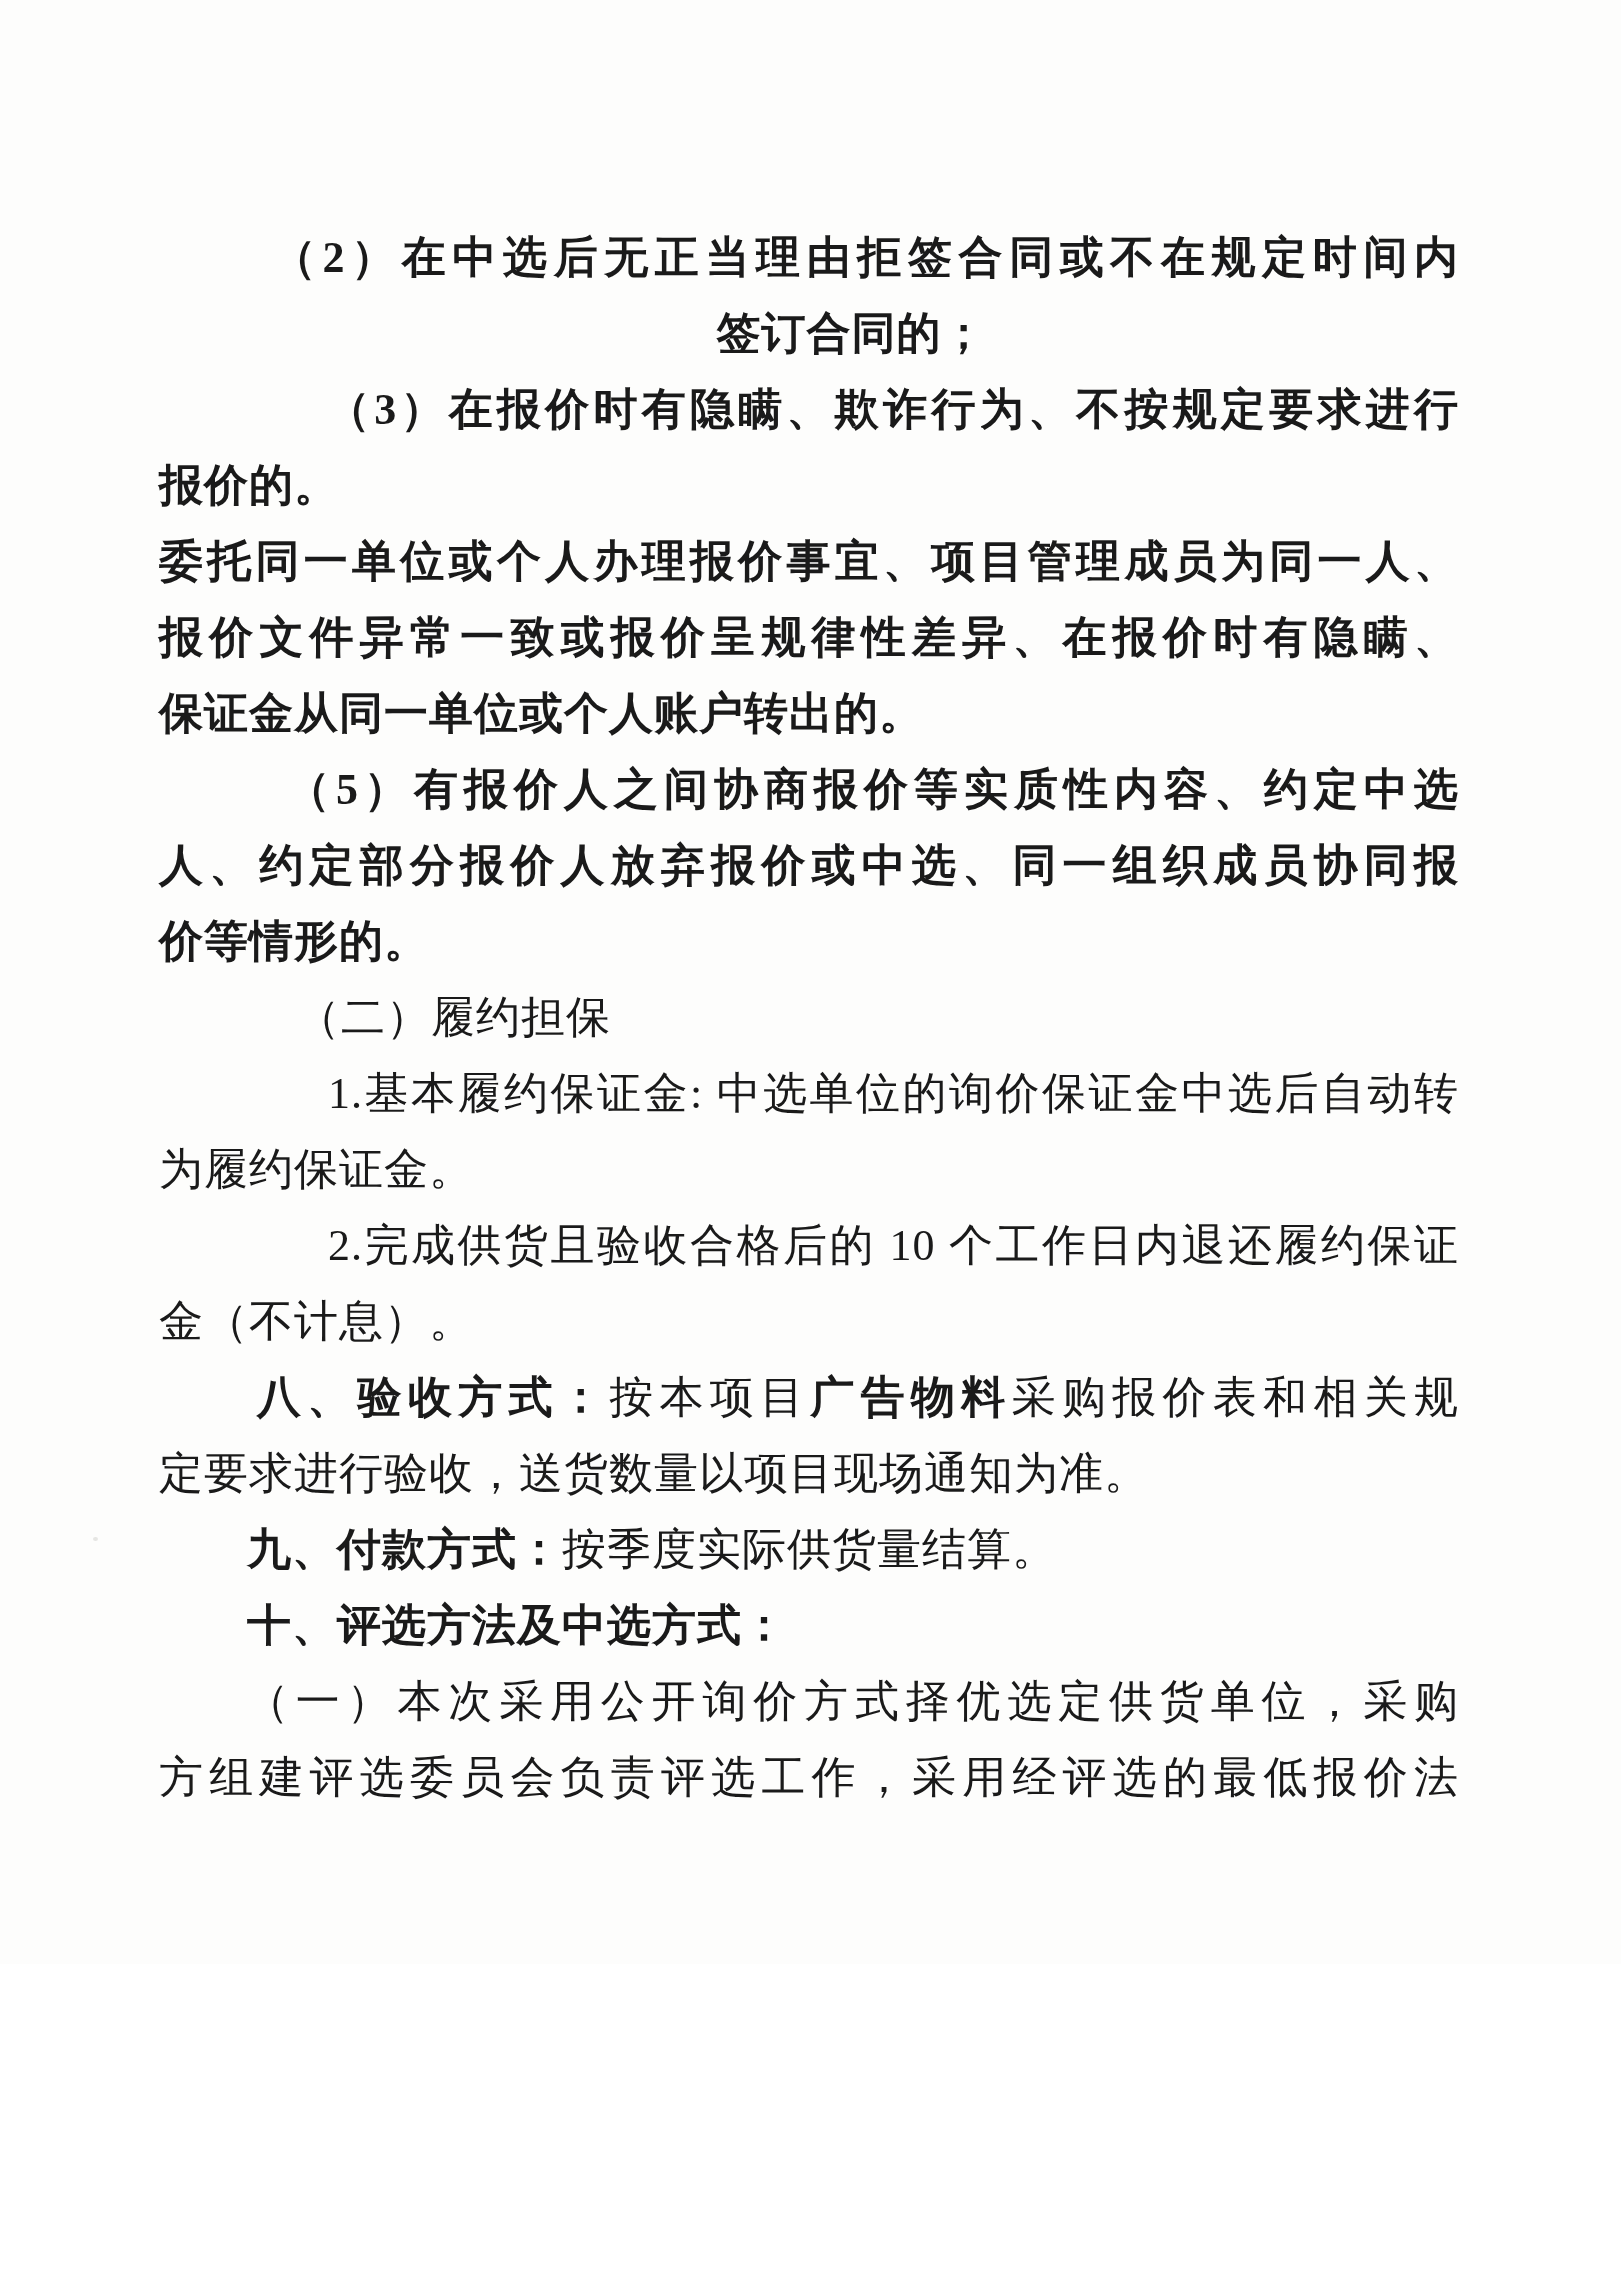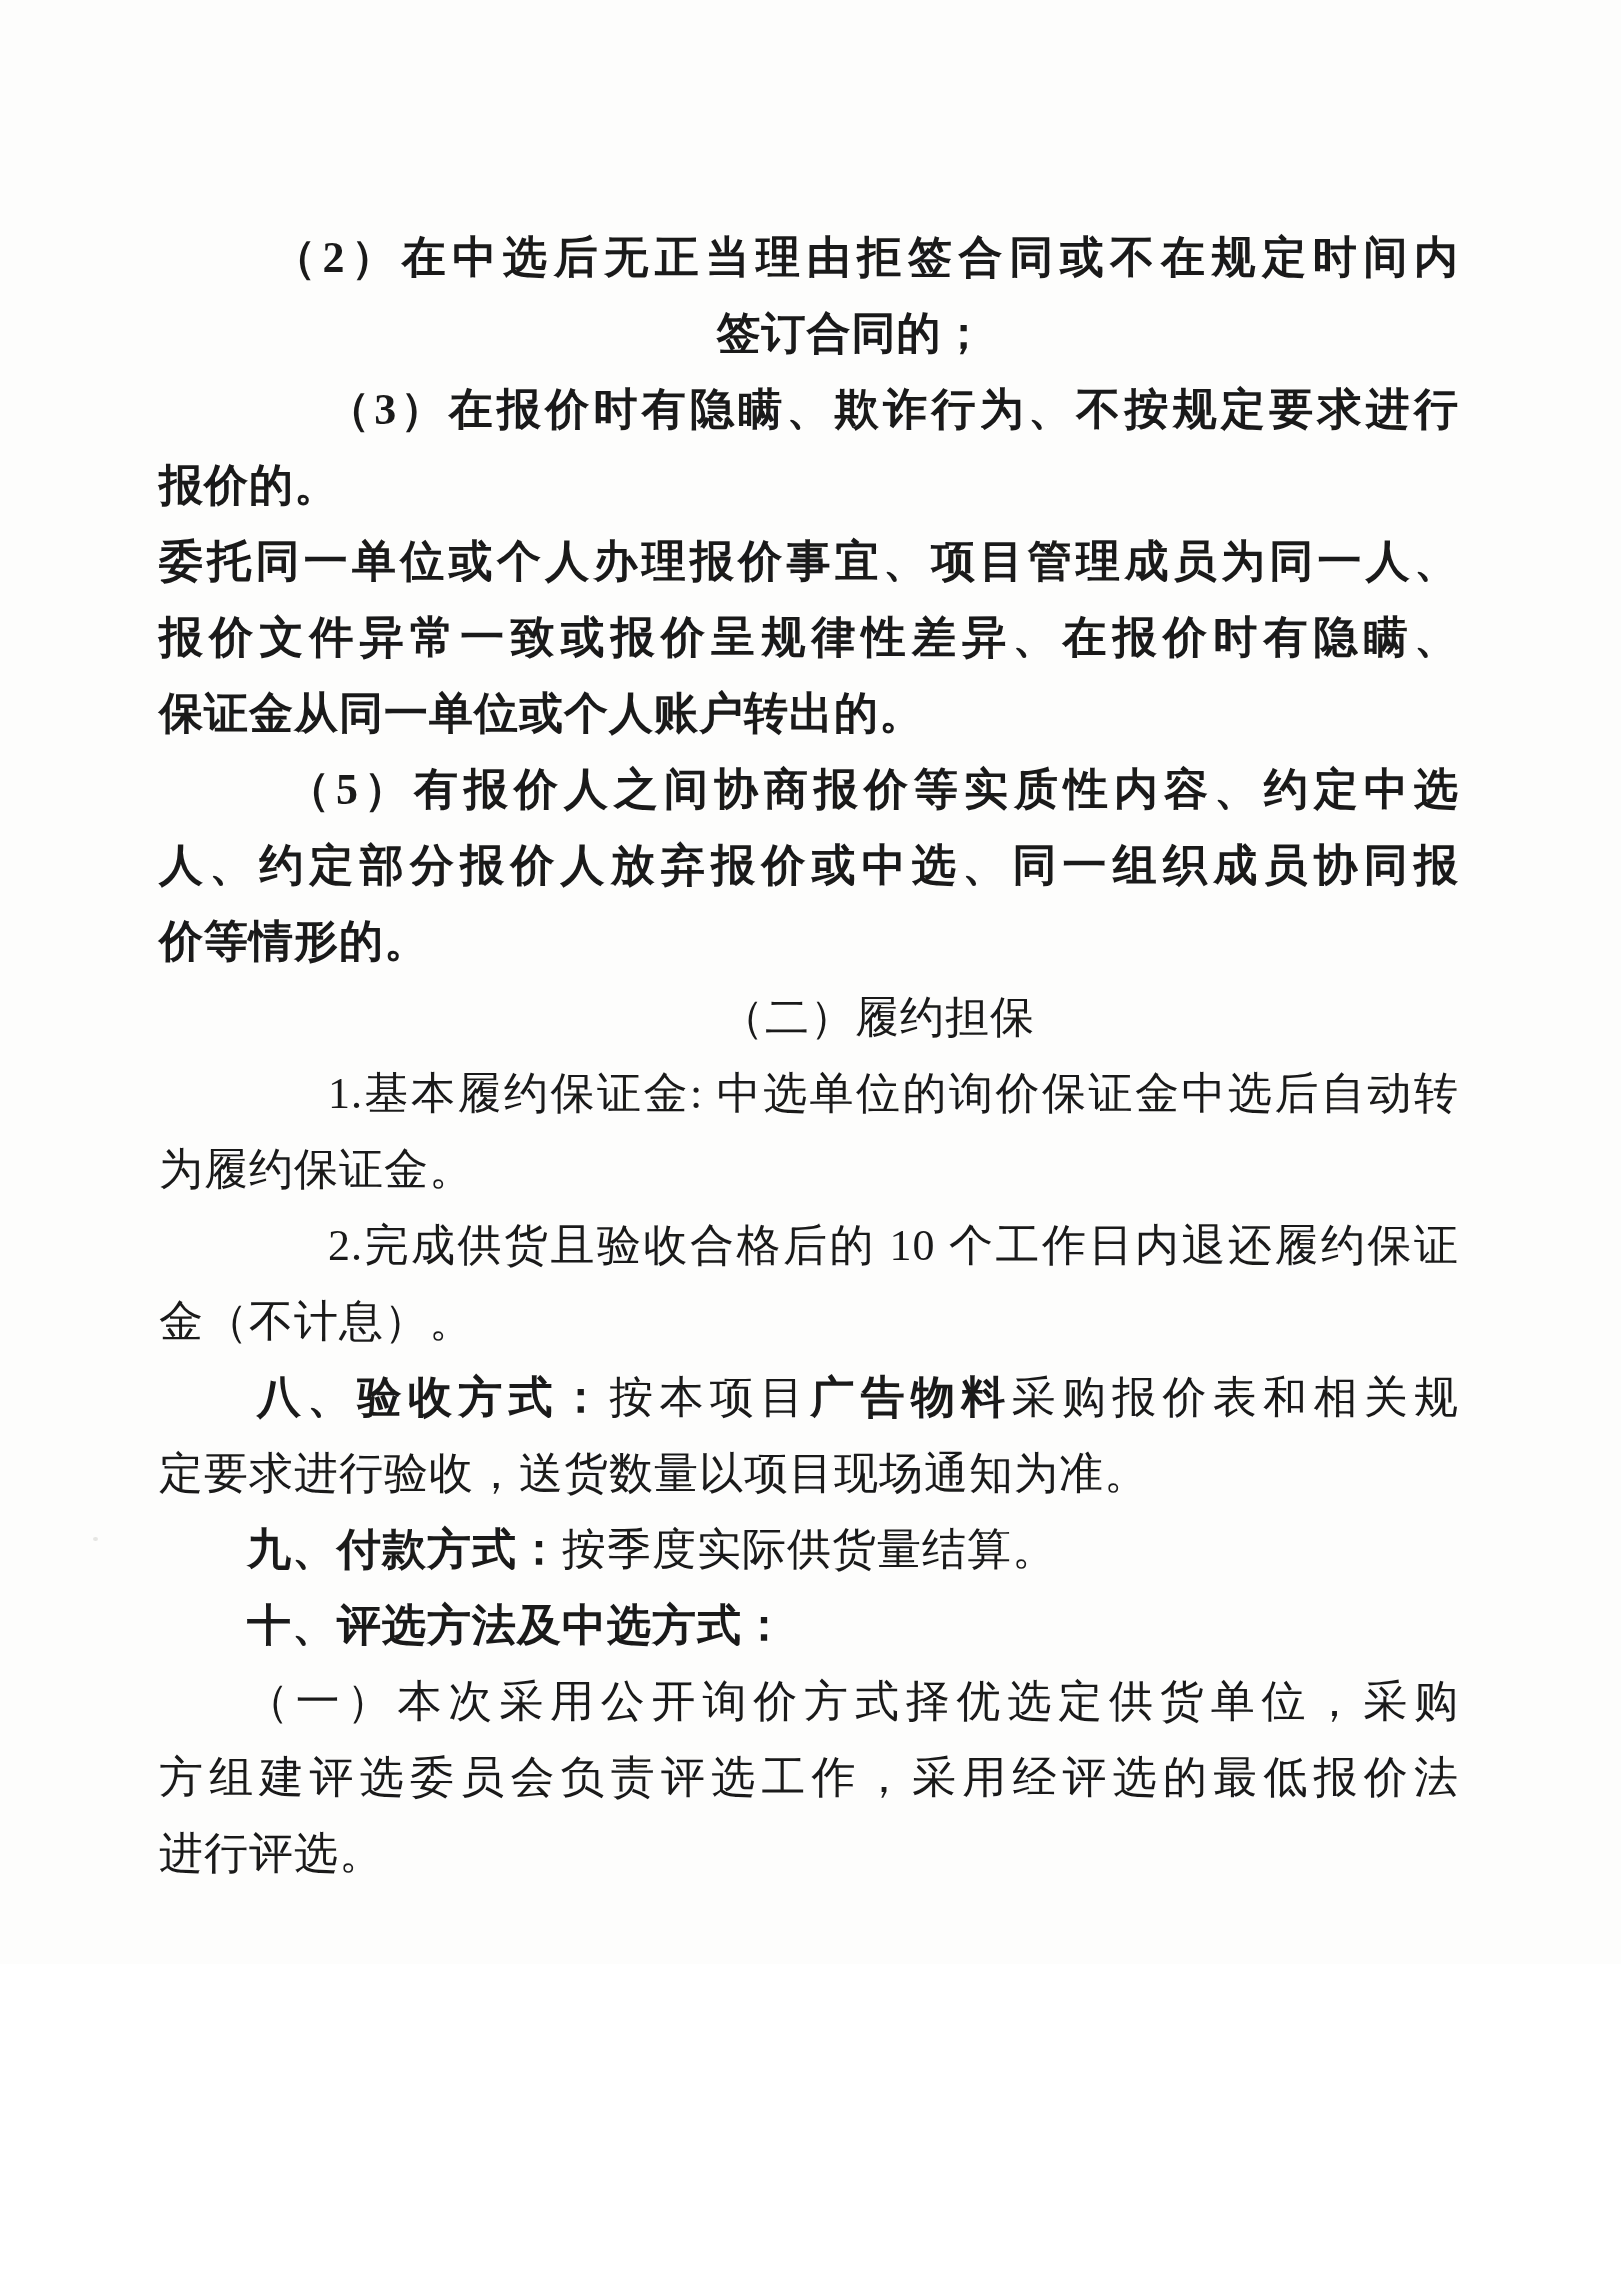--- a/index.html
+++ b/index.html
@@ -57,30 +57,29 @@
       <div class="line justify" style="padding-left: 113px;"><span class="seg-bold">（2）在中选后无正当理由拒签合同或不在规定时间内</span></div>
       <div class="line" style="padding-left: 85px; text-align: center;"><span class="seg-bold">签订合同的；</span></div>
       <div class="line justify" style="padding-left: 167px;"><span class="seg-bold">（3）在报价时有隐瞒、欺诈行为、不按规定要求进行</span></div>
       <div class="line"><span class="seg-bold">报价的。</span></div>
       <div class="line justify"><span class="seg-bold">委托同一单位或个人办理报价事宜、项目管理成员为同一人、</span></div>
       <div class="line justify"><span class="seg-bold">报价文件异常一致或报价呈规律性差异、在报价时有隐瞒、</span></div>
       <div class="line"><span class="seg-bold">保证金从同一单位或个人账户转出的。</span></div>
       <div class="line justify" style="padding-left: 127px;"><span class="seg-bold">（5）有报价人之间协商报价等实质性内容、约定中选</span></div>
       <div class="line justify"><span class="seg-bold">人、约定部分报价人放弃报价或中选、同一组织成员协同报</span></div>
       <div class="line"><span class="seg-bold">价等情形的。</span></div>
-      <div class="line" style="padding-left: 137px; text-align: center;"><span class="seg">（二）履约担保</span></div>
+      <div class="line" style="padding-left: 137px;"><span class="seg">（二）履约担保</span></div>
       <div class="line justify" style="padding-left: 169px;"><span class="seg">1.基本履约保证金: 中选单位的询价保证金中选后自动转</span></div>
       <div class="line"><span class="seg">为履约保证金。</span></div>
       <div class="line justify" style="padding-left: 169px;"><span class="seg">2.完成供货且验收合格后的 10 个工作日内退还履约保证</span></div>
       <div class="line"><span class="seg">金（不计息）。</span></div>
       <div class="line justify" style="padding-left: 98px;"><span class="seg-bold">八、验收方式：</span><span class="seg">按本项目</span><span class="seg-bold">广告物料</span><span class="seg">采购报价表和相关规</span></div>
       <div class="line"><span class="seg">定要求进行验收，送货数量以项目现场通知为准。</span></div>
       <div class="line" style="padding-left: 88px;"><span class="seg-bold">九、付款方式：</span><span class="seg">按季度实际供货量结算。</span></div>
       <div class="line" style="padding-left: 88px;"><span class="seg-bold">十、评选方法及中选方式：</span></div>
       <div class="line justify" style="padding-left: 86px;"><span class="seg">（一）本次采用公开询价方式择优选定供货单位，采购</span></div>
       <div class="line justify"><span class="seg">方组建评选委员会负责评选工作，采用经评选的最低报价法</span></div>
-      <div class="line"><span class="seg">进行评选。</span></div>
     </div>
   <div class="page-number">4</div>
   <div class="speck" style="left:93px; top:1537px; width:4.9px; height:3.9px; opacity:0.35;"></div>
   <div class="speck" style="left:59px; top:2247px; width:5.9px; height:3.9px; opacity:0.25;"></div>
 </div>
 
 
 </body></html>

